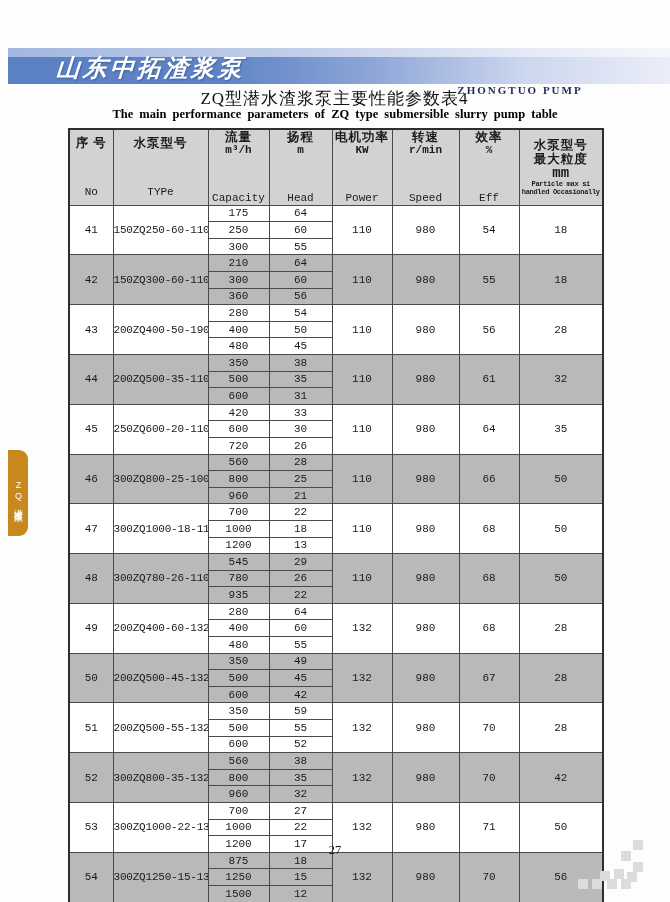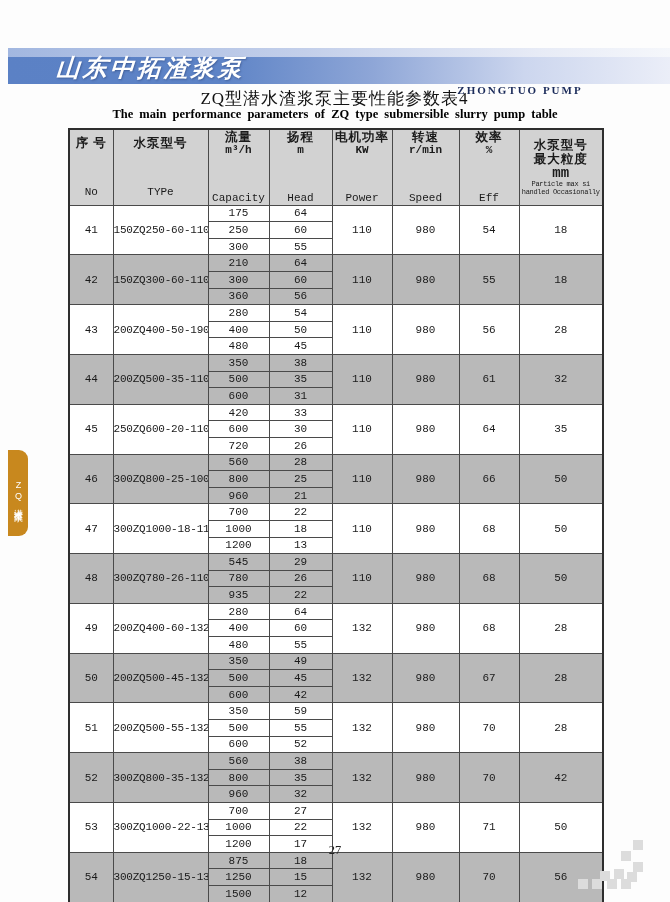--- a/index.html
+++ b/index.html
@@ -41,21 +41,21 @@
   table.spec thead tr{height:52px;}
   table.spec thead th{background:#d2d2d2;line-height:1.12;}
   table.spec tbody td{height:15.6px;background:#ffffff;
     font-family:"Liberation Mono", monospace;font-size:11px;}
   table.spec tbody tr.shade td{background:#b9b9b9;}
   td.type-cell{font-size:10px;letter-spacing:-0.2px;}
   .h-zh{font-size:12.5px;font-weight:bold;letter-spacing:1px;}
   .h-en{font-size:11px;font-weight:normal;font-family:"Liberation Mono", monospace;margin-top:36px;}
   .h-unit{font-size:11px;font-weight:bold;font-family:"Liberation Mono", monospace;}
   .h-mm{font-size:14px;font-weight:bold;font-family:"Liberation Mono", monospace;line-height:1;}
-  .h-tiny{font-size:7px;font-weight:normal;font-family:"Liberation Mono", monospace;
+  .h-tiny{font-size:7px;font-weight:bold;font-family:"Liberation Mono", monospace;
     letter-spacing:-0.3px;line-height:1.15;}
   
   .side-tab{
     position:absolute;left:8px;top:450px;width:20px;height:86px;
     background:#c8881e;border-radius:0 9px 9px 0;
     color:#fff;font-size:9px;letter-spacing:1px;
     writing-mode:vertical-rl;text-orientation:upright;
     display:flex;align-items:center;justify-content:center;
     font-family:"Liberation Sans", sans-serif;
   }

